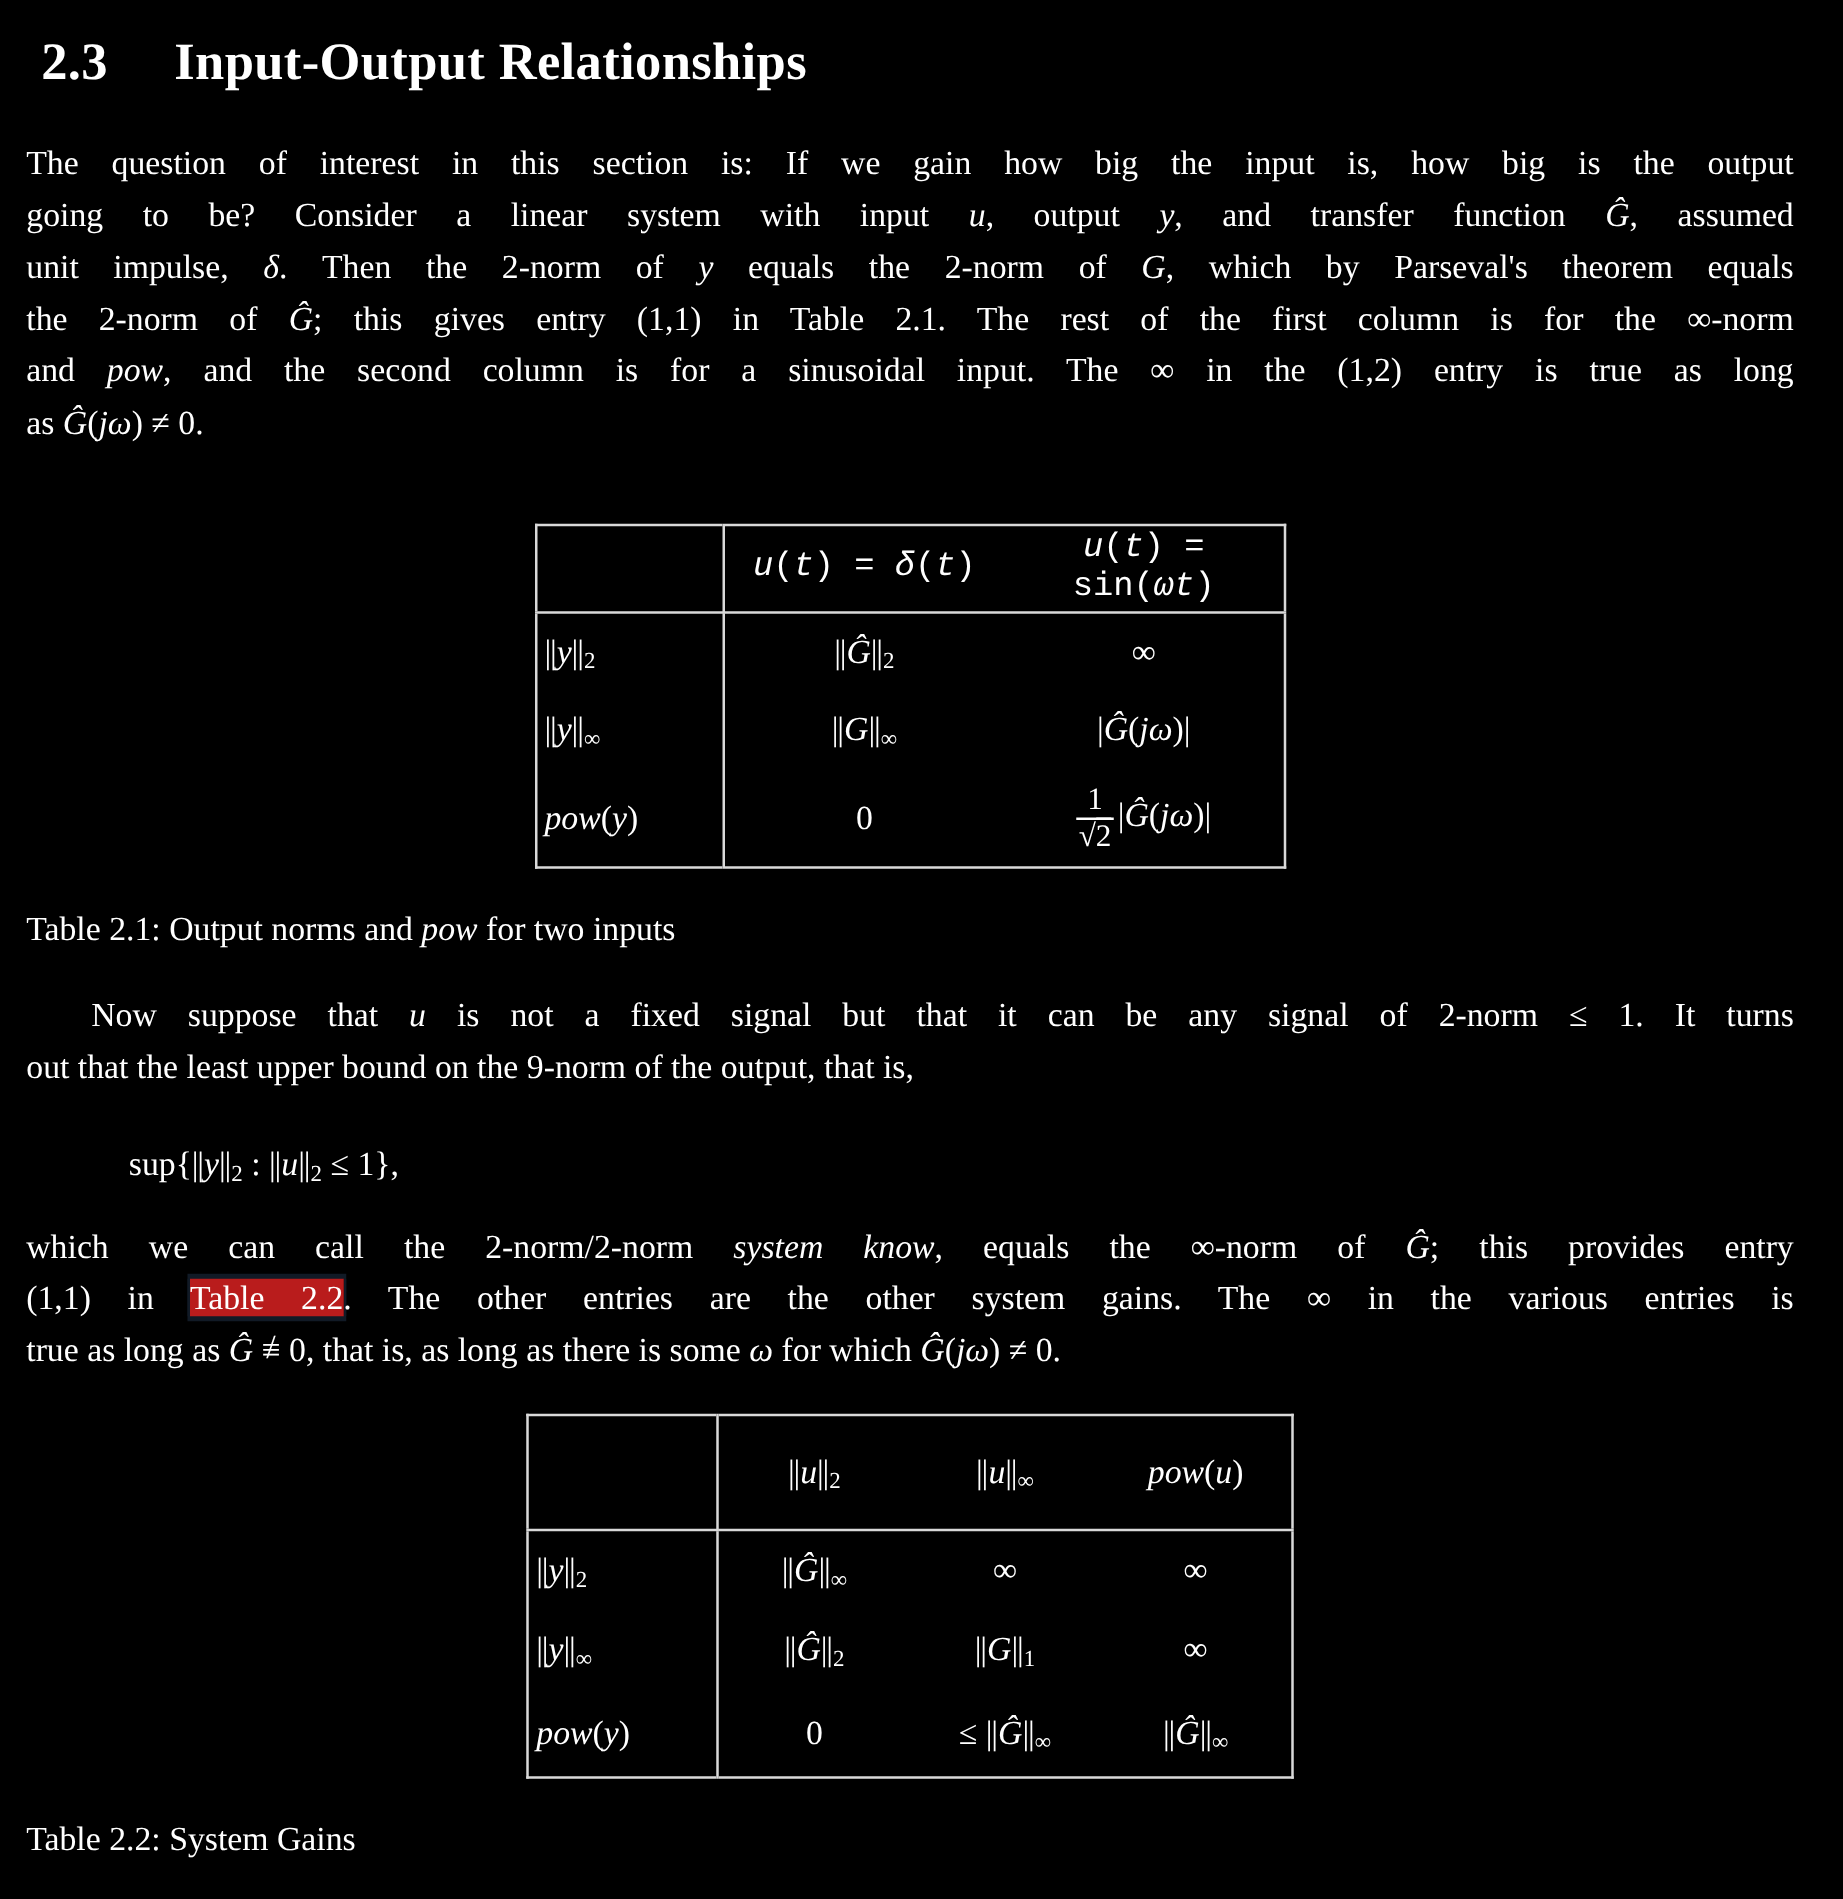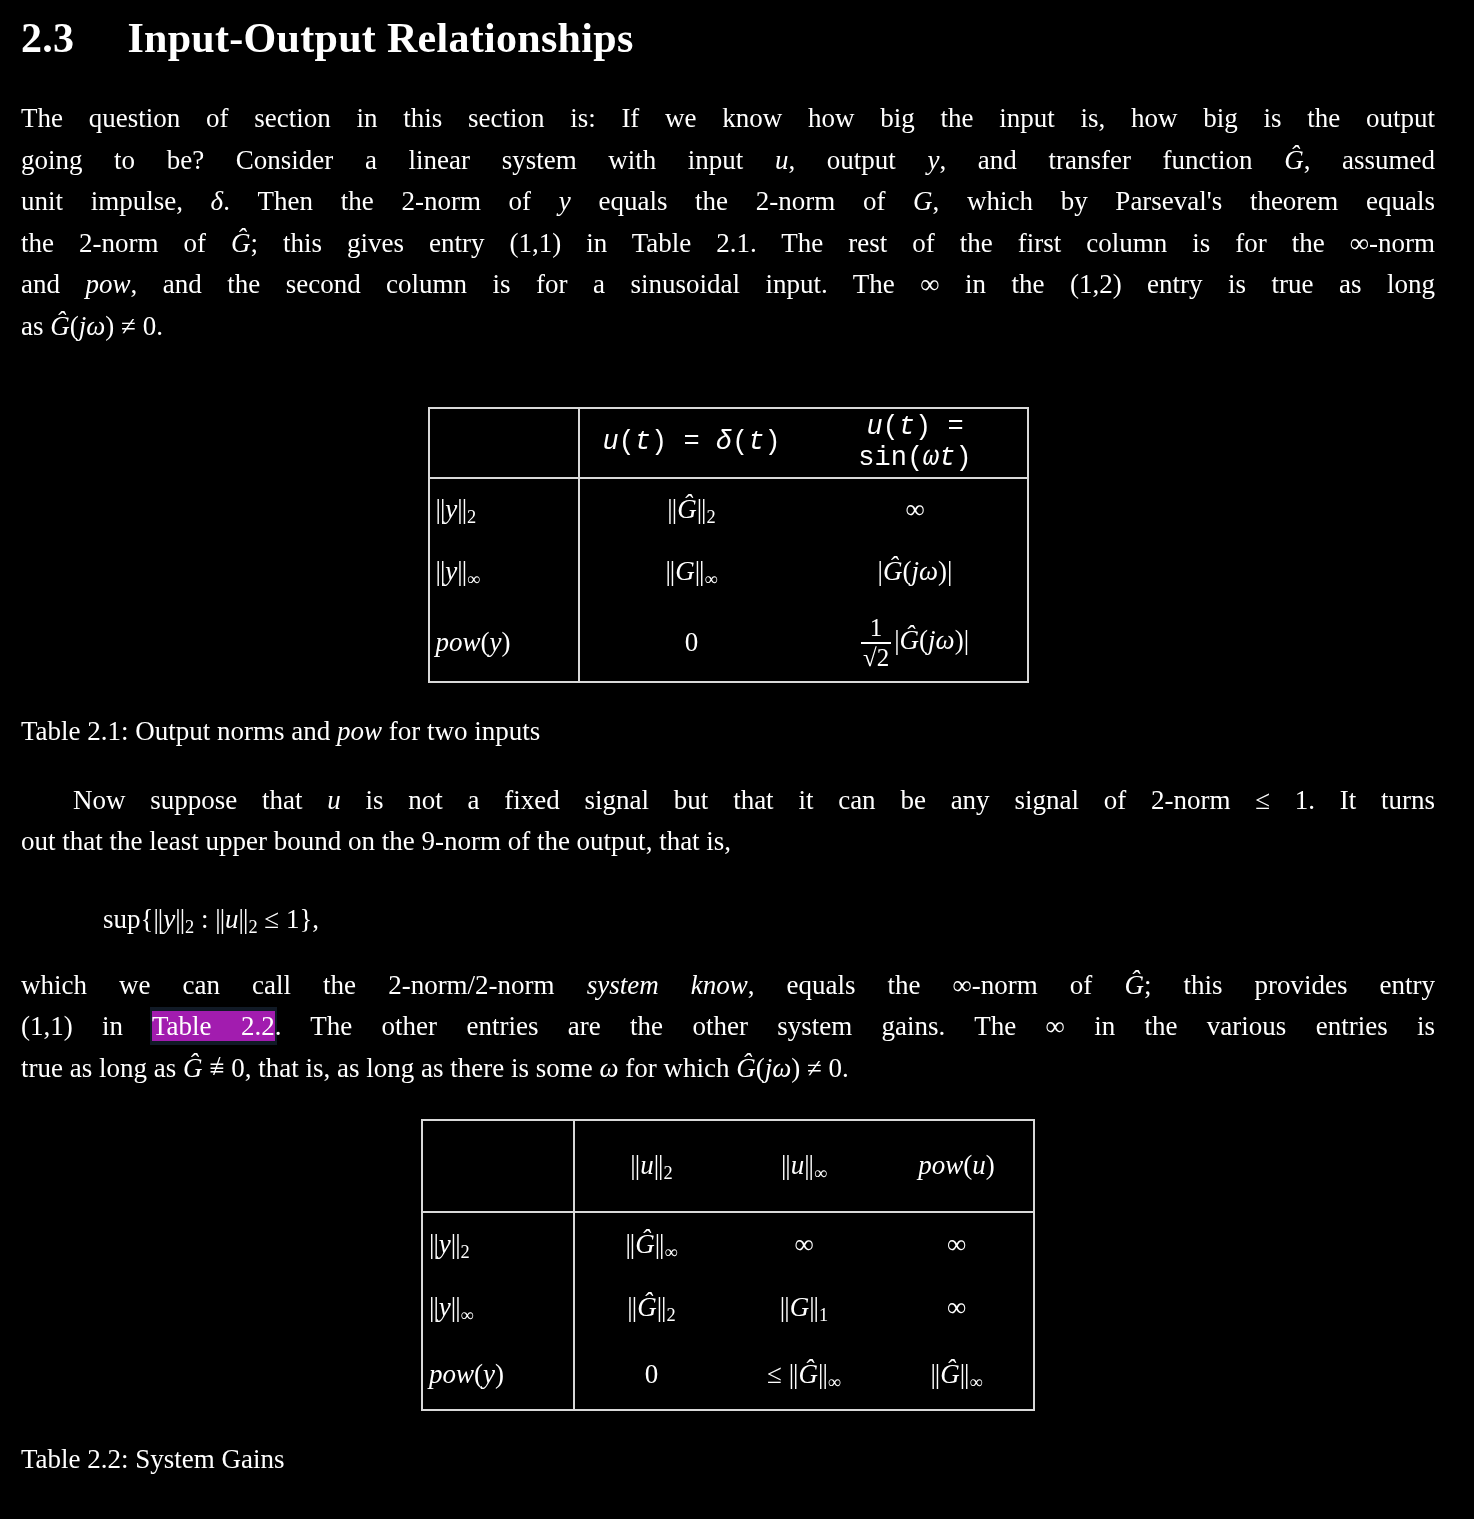--- a/index.html
+++ b/index.html
@@ -4,35 +4,35 @@
 <style>
   html, body { margin:0; padding:0; }
   body {
     width:1474px; height:1519px; overflow:hidden;
     background:#000000; color:#ffffff;
     font-family:"Liberation Serif","DejaVu Serif",serif;
     font-size:27px;
   }
   .page { padding:14px 39px 0 21px; width:1414px; }
 
-  h1 { margin:0; font-size:42px; line-height:48px; font-weight:bold; letter-spacing:.3px; }
+  h1 { margin:12px; font-size:42px; line-height:48px; font-weight:bold; letter-spacing:.3px; }
   h1 .num { margin-right:53px; }
 
   .para { margin:0; }
   .jline { line-height:41.5px; text-align:justify; text-align-last:justify; white-space:normal; }
   .jline.last { text-align-last:left; }
   .para-1 { margin-top:36px; }
   .para-2 { margin-top:27px; }
   .para-2 .jline:first-child { text-indent:52px; }
   .para-3 { margin-top:20px; }
 
   i { font-style:italic; }
   sub { font-size:68%; line-height:0; vertical-align:-0.25em; }
   .nrm { letter-spacing:-1px; margin-right:1px; }
-  .hl { background:#a21caf; box-shadow:0 2px 0 2px #111a26, 0 -2px 0 2px #111a26; }
+  .hl { background:#b91c1c; box-shadow:0 2px 0 2px #111a26, 0 -2px 0 2px #111a26; }
 
   .nequiv { position:relative; display:inline-block; }
   .nequiv .nslash { position:absolute; left:50%; top:50%; transform:translate(-50%,-54%); font-style:normal; }
 
   .eqn { margin:30px 0 0 82px; line-height:52px; }
 
   .twrap { margin-top:60px; }
   .twrap-2 { margin-top:30px; }
   table.mtbl { border-collapse:collapse; margin:0 auto; border:2px solid #d9d9d9; }
   table.mtbl td { padding:0 6px; text-align:center; vertical-align:middle; line-height:1.15; }
@@ -67,21 +67,21 @@
 </head>
 <body>
 
 <main class="page">
 
   <h1>
     <span class="num">2.3</span><span>Input-Output Relationships</span>
   </h1>
 
   <div class="para para-1">
-      <div class="jline">The question of section in this section is: If we know how big the input is, how big is the output</div>
+      <div class="jline">The question of interest in this section is: If we gain how big the input is, how big is the output</div>
       <div class="jline">going to be? Consider a linear system with input <i>u</i>, output <i>y</i>, and transfer function <i>Ĝ</i>, assumed</div>
       <div class="jline">unit impulse, <i>δ</i>. Then the 2-norm of <i>y</i> equals the 2-norm of <i>G</i>, which by Parseval's theorem equals</div>
       <div class="jline">the 2-norm of <i>Ĝ</i>; this gives entry (1,1) in Table 2.1. The rest of the first column is for the ∞-norm</div>
       <div class="jline">and <i>pow</i>, and the second column is for a sinusoidal input. The ∞ in the (1,2) entry is true as long</div>
       <div class="jline last">as <i>Ĝ</i>(<i>jω</i>) ≠ 0.</div>
     </div>
 
   <div class="twrap twrap-1">
     <table class="mtbl t1">
       <tbody>

